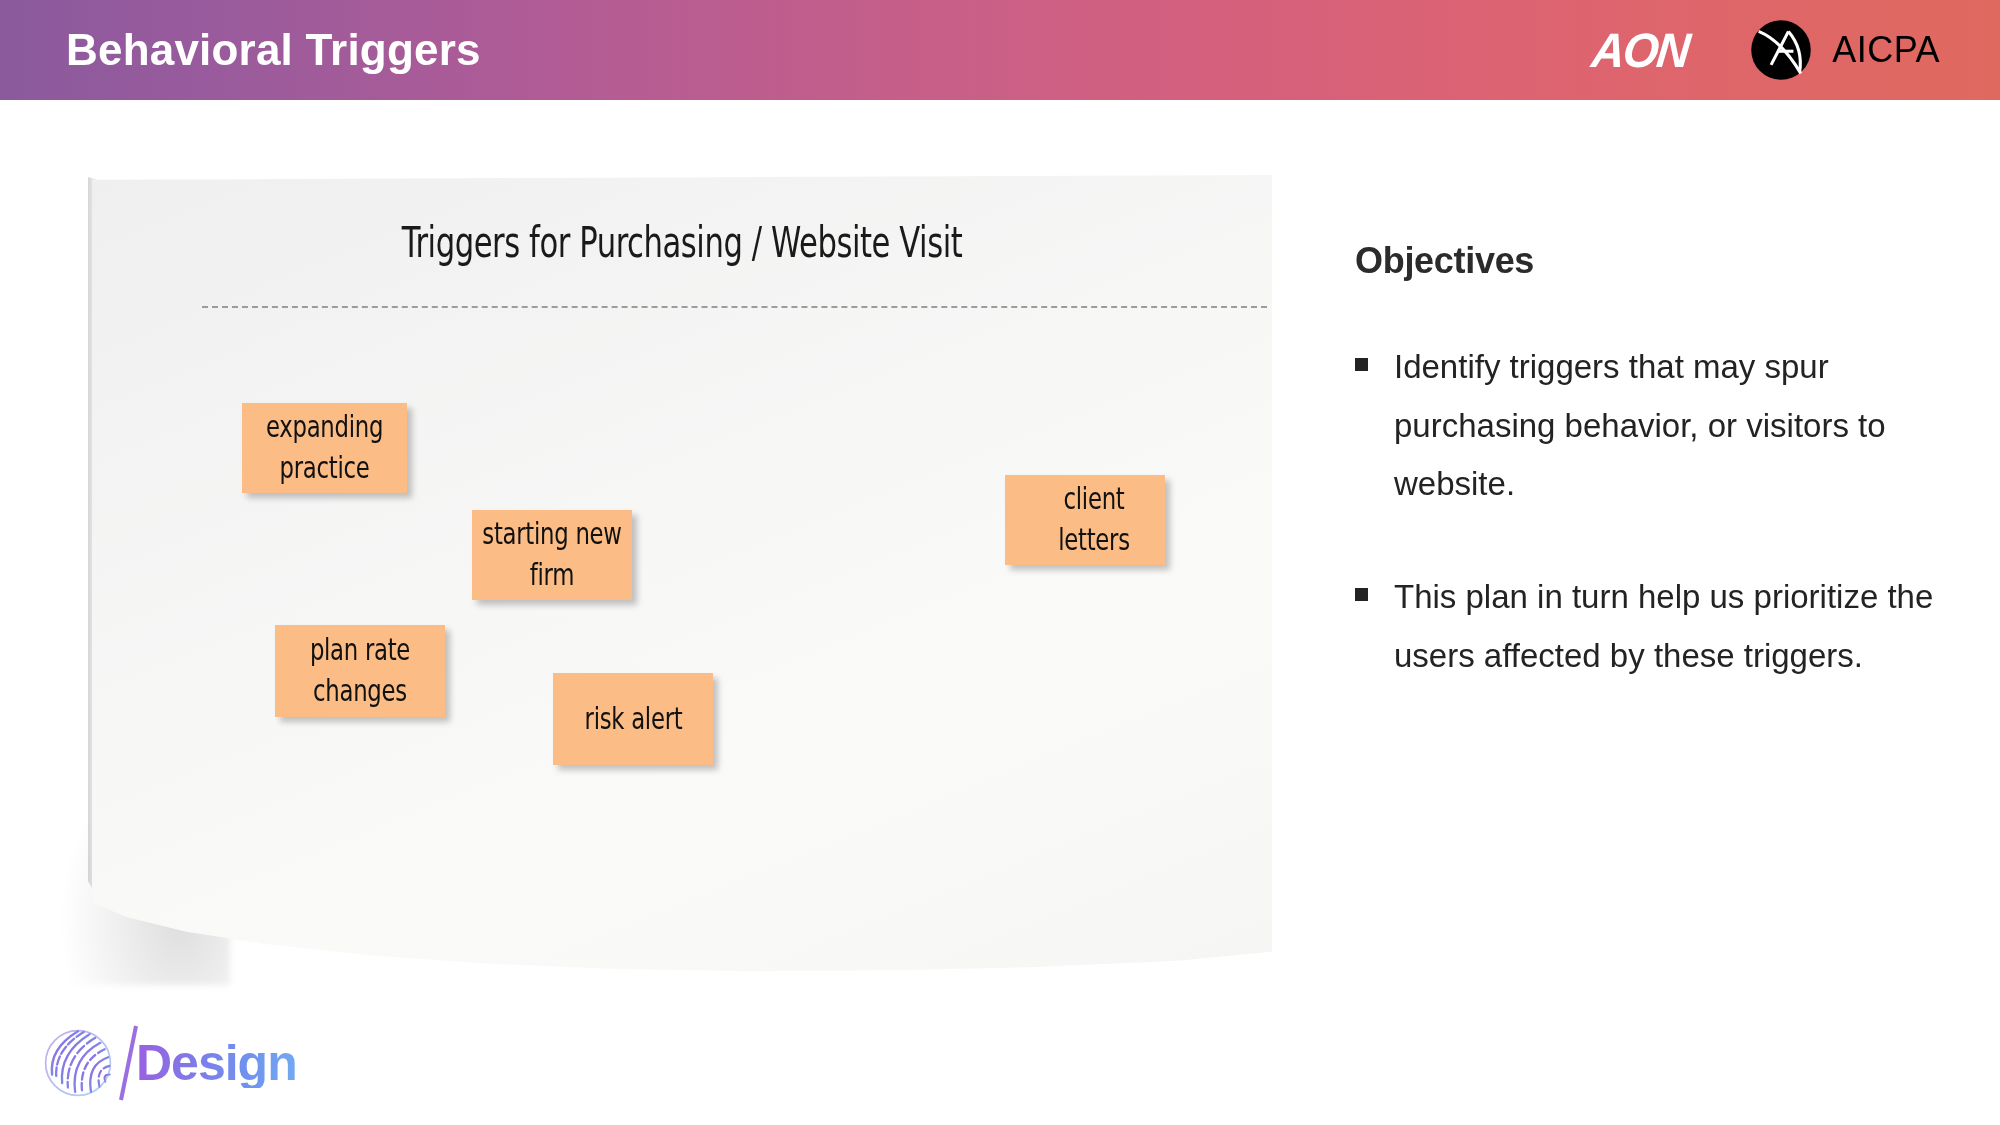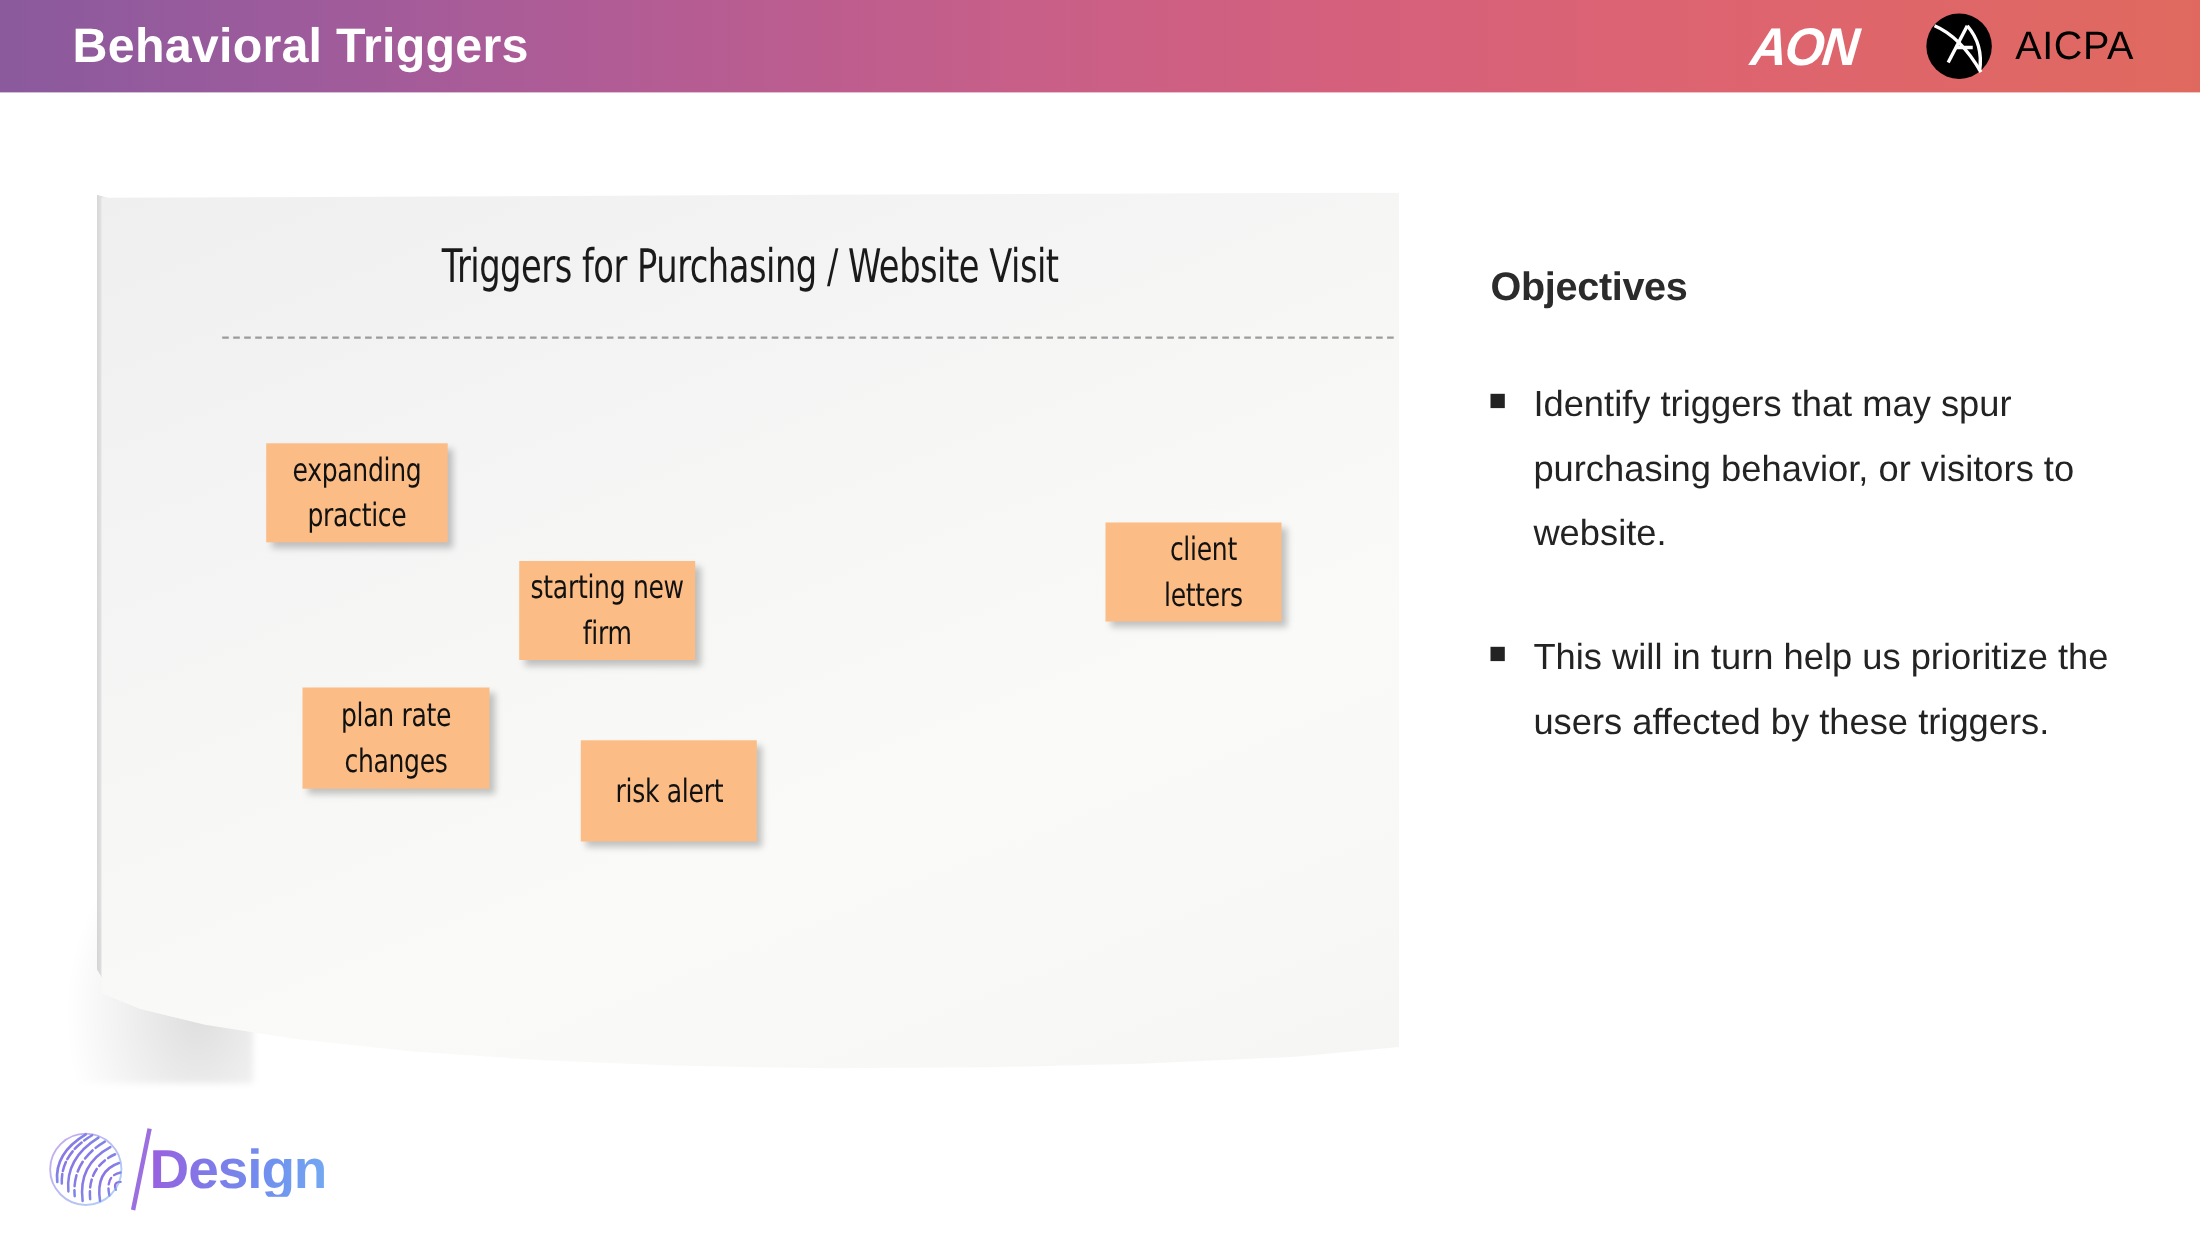--- a/index.html
+++ b/index.html
@@ -13,21 +13,21 @@
     position: relative;
     overflow: hidden;
     font-family: "Liberation Sans", sans-serif;
   }
 
   
   #header-bar {
     position: absolute;
     left: 0; top: 0;
     width: 2000px;
-    height: 84px;
+    height: 100px;
     background: linear-gradient(90deg,
         #8a5a9d 0%,
         #9b5b9c 12%,
         #b45c94 30%,
         #c95f87 48%,
         #d5607c 62%,
         #dd6470 78%,
         #e0695f 100%);
   }
   #page-title {
@@ -192,21 +192,21 @@
   .sticky span {
     transform: scaleY(1.22) scaleX(0.95);
     display: block;
   }
 
   #note-expanding-practice { left: 150px; top: 228px; width: 165px; height: 90px; }
   #note-starting-new-firm   { left: 380px; top: 335px; width: 160px; height: 90px; }
   #note-more-employees      { left: 643px; top: 375px; width: 160px; height: 90px; }
   #note-client-letters      { left: 913px; top: 300px; width: 160px; height: 90px; padding-left: 24px; }
   #note-plan-rate-changes   { left: 183px; top: 450px; width: 170px; height: 92px; }
-  #note-risk-alert          { left: 436px; top: 498px; width: 160px; height: 92px; }
+  #note-risk-alert          { left: 461px; top: 498px; width: 160px; height: 92px; }
 
   
   #objectives-panel {
     position: absolute;
     left: 1355px;
     top: 240px;
     width: 600px;
   }
   #objectives-heading {
     font-size: 36px;
@@ -313,21 +313,21 @@
 <div id="objectives-panel">
   <h2 id="objectives-heading">Objectives</h2>
 
   <div class="objective-item">
     <span class="objective-bullet"></span>
     <span class="objective-text">Identify triggers that may spur purchasing behavior, or visitors to website.</span>
   </div>
 
   <div class="objective-item">
     <span class="objective-bullet"></span>
-    <span class="objective-text">This will in turn help us prioritize the users affected by these triggers.</span>
+    <span class="objective-text">This plan in turn help us prioritize the users affected by these triggers.</span>
   </div>
 </div>
 
 <div id="design-logo">
   <svg id="design-mark" viewBox="0 0 100 100">
     <defs>
       <linearGradient id="sphereGrad" x1="0" y1="0" x2="1" y2="1">
         <stop offset="0%" stop-color="#9b5fe0"></stop>
         <stop offset="50%" stop-color="#7f86e8"></stop>
         <stop offset="100%" stop-color="#6fb0f2"></stop>

